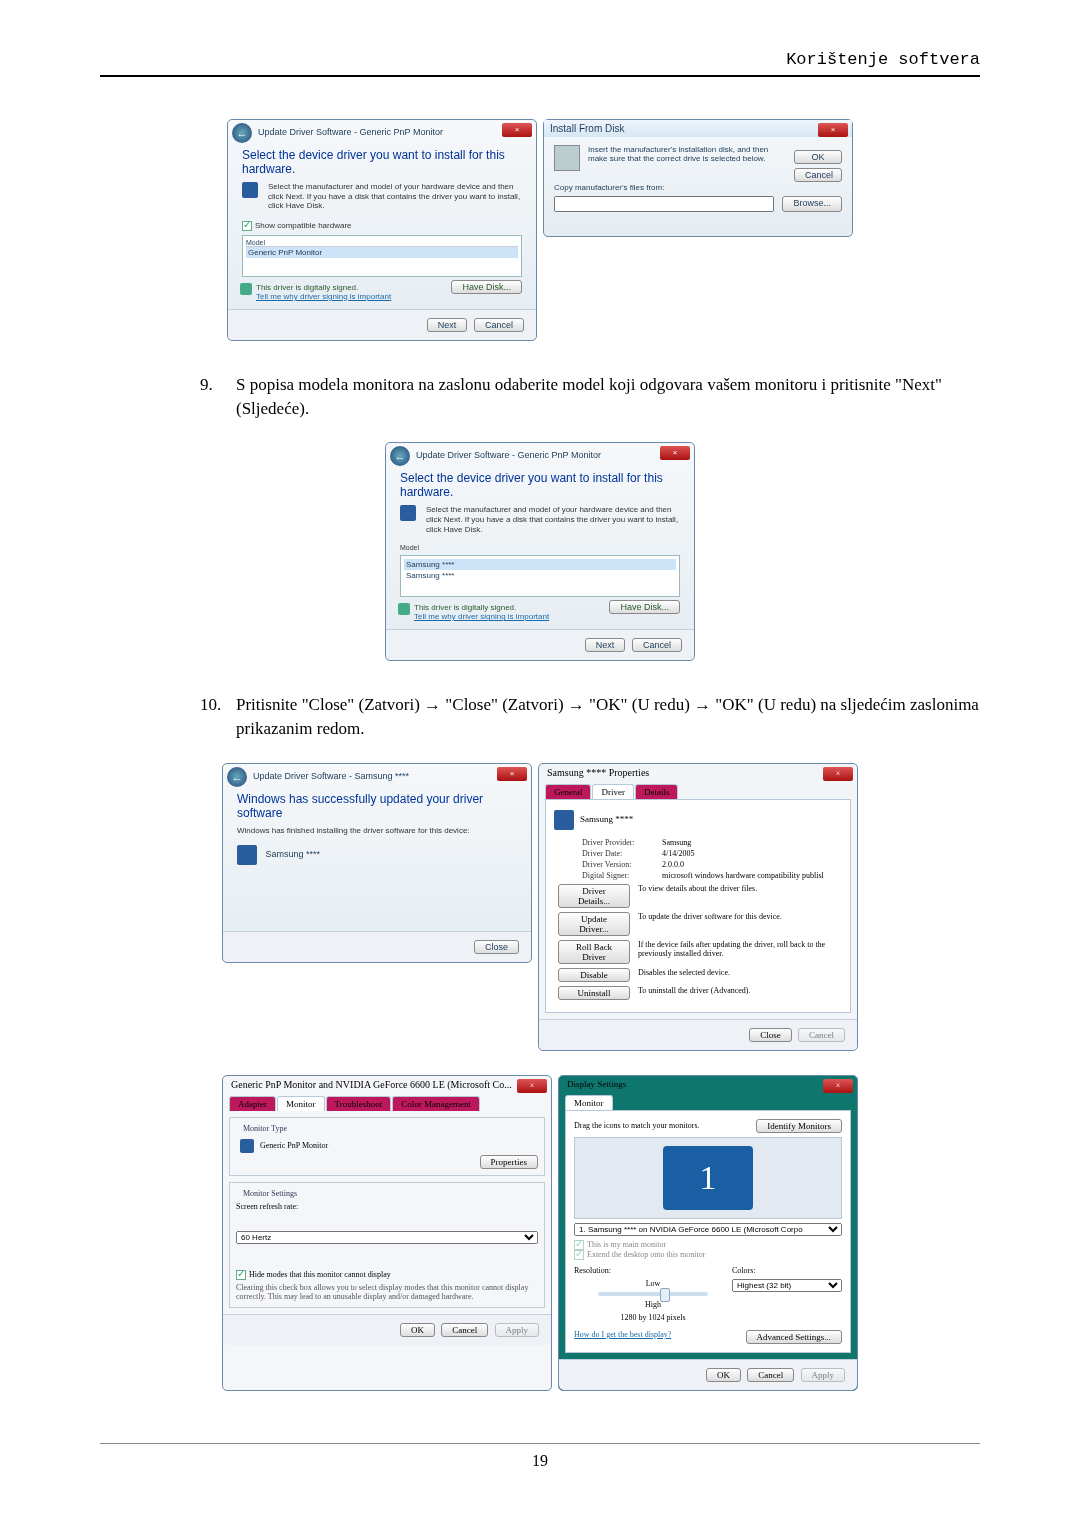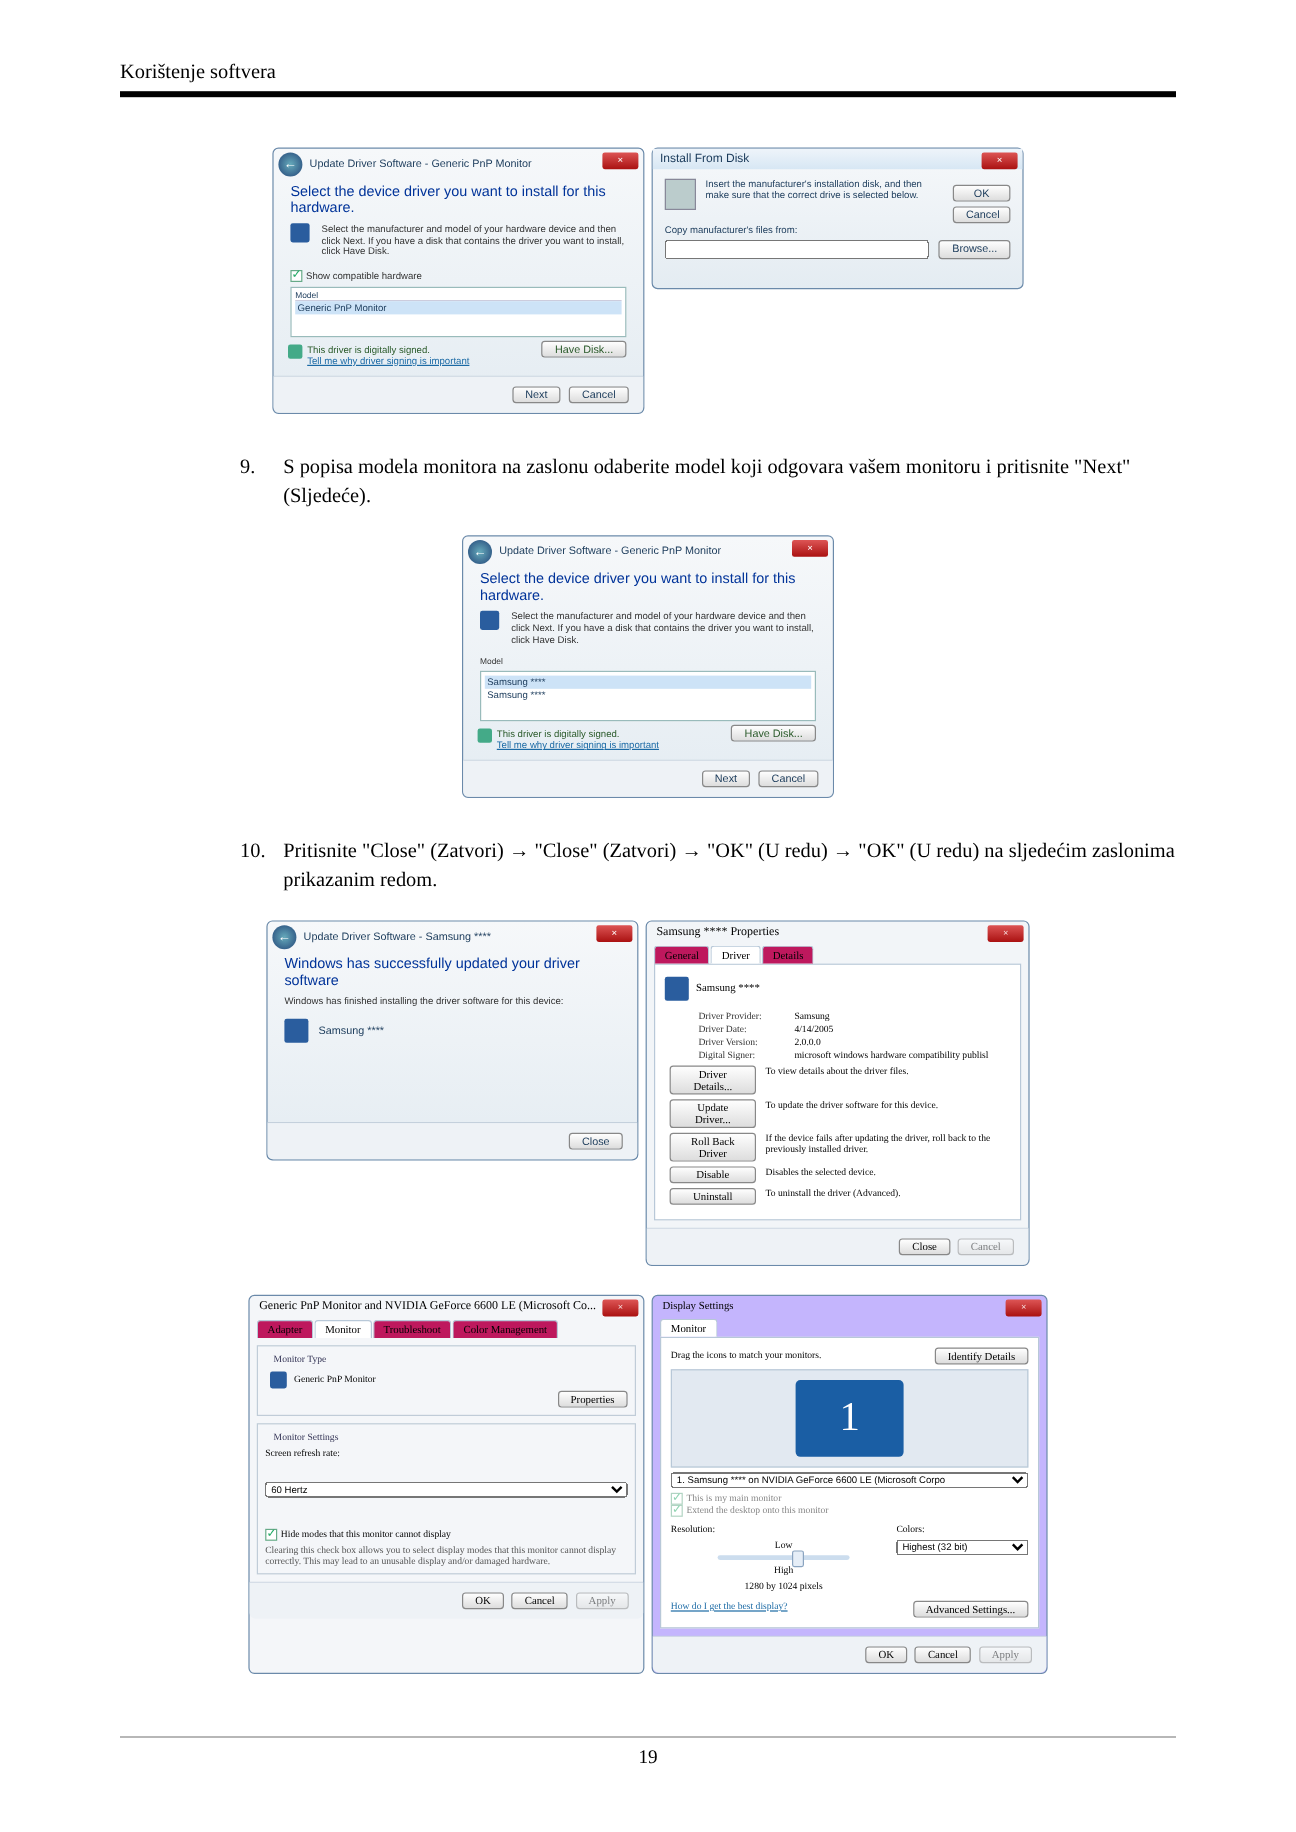--- a/index.html
+++ b/index.html
@@ -1,17 +1,17 @@
 <!DOCTYPE html>
 <html><head>
   <meta charset="utf-8">
   <style>
     * { box-sizing: border-box; margin: 0; padding: 0; }
     body { font-family: "Times New Roman", serif; background: #fff; width: 1080px; margin: 0 auto; padding: 50px 100px; }
-    .header-section { text-align: left; border-bottom: 5px solid #000000; padding-bottom: 6px; margin-bottom: 30px; }
+    .header-section { text-align: right; border-bottom: 2px solid #000000; padding-bottom: 6px; margin-bottom: 30px; font-family: Liberation Mono, monospace; }
     .header-title { font-size: 17px; }
     .screenshot-row { display: flex; justify-content: center; gap: 6px; margin: 12px 0; }
     .screenshots-container { display:flex; flex-direction:column; align-items:center; }
     
     
     .win-dialog { background: linear-gradient(#f6f8fa,#e4ecf2); border: 1px solid #6b8aaa; border-radius: 5px; font-family: "Segoe UI", Arial, sans-serif; font-size: 10px; color: #1a3a5a; position: relative; }
     .win-close { position: absolute; top: 3px; right: 4px; width: 30px; height: 14px; background: linear-gradient(#d55,#a11); border-radius: 2px; color:#fff; text-align:center; line-height:13px; font-size:8px; }
     .dlg-blue-heading { color: #003399; font-size: 12px; padding: 4px 14px 6px 14px; }
     .dlg-sub { font-size: 8px; color: #333; padding: 0 14px 8px 40px; line-height: 1.2; position: relative; }
     .dlg-icon { width:16px; height:16px; background:#2a5d9e; position:absolute; left:14px; top:0; border-radius:2px; }
@@ -52,21 +52,21 @@
     .prop-label{width:80px;color:#333;}
     .drv-btn-row{display:flex;margin:4px 0;font-size:8px;}
     .drv-btn-row .btn{width:72px;text-align:center;}
     .drv-desc{flex:1;padding-left:8px;line-height:1.2;}
     
     .gfx-props{width:330px;background:#f4f6f9;border:1px solid #6b8aaa;border-radius:5px;font-size:9px;}
     .gfx-props .title{padding:3px 8px;font-size:10px;position:relative;}
     .fieldset{border:1px solid #c0ccd8;margin:6px;padding:6px;font-size:8px;}
     .fieldset-title{font-size:8px;color:#335;margin:-12px 0 4px 4px;background:#f4f6f9;display:inline-block;padding:0 3px;}
     
-    .dispset{width:330px;background:#c4b5fd;border:1px solid #6b8aaa;border-radius:5px;font-size:9px;}
+    .dispset{width:300px;background:#0f766e;border:1px solid #6b8aaa;border-radius:5px;font-size:9px;}
     .monitor-preview{width:90px;height:64px;background:#1a5ea4;margin:6px auto;border-radius:4px;color:#fff;font-size:34px;text-align:center;line-height:64px;}
     .slider-row{display:flex;align-items:center;gap:4px;font-size:8px;padding:2px 8px;}
     .slider{width:110px;height:4px;background:#cde;position:relative;border-radius:2px;}
     .slider-thumb{position:absolute;top:-4px;left:62px;width:10px;height:14px;background:#e6eef7;border:1px solid #8aa4c0;border-radius:2px;}
     
     .page-num{text-align:center;margin-top:40px;border-top:1px solid #888;padding-top:8px;font-size:16px;}
     .checkbox{width:10px;height:10px;border:1px solid #6a8;display:inline-block;vertical-align:middle;margin-right:3px;background:#fff;position:relative;}
     .checkbox.checked::after{content:"✓";position:absolute;top:-3px;left:0;color:#2a6;font-size:10px;}
     .driver-ic{width:20px;height:20px;background:#2a5d9e;border-radius:2px;display:inline-block;vertical-align:middle;margin-right:6px;}
   </style>
@@ -274,21 +274,21 @@
   </div>
 
   <div class="dispset">
     <div class="title" style="padding:3px 8px;position:relative;"><span>Display Settings</span><div class="win-close">×</div></div>
     <div class="tabs">
           <div class="tab active">Monitor</div>
         </div>
     <div style="background:#fff;border:1px solid #b8c8d8;margin:0 6px 6px 6px;padding:8px;font-size:8px;">
       <div style="display:flex;justify-content:space-between;align-items:center;">
         <span>Drag the icons to match your monitors.</span>
-        <span class="btn">Identify Details</span>
+        <span class="btn">Identify Monitors</span>
       </div>
       <div style="background:#e2e9f1;border:1px solid #b8c8d8;margin:4px 0;padding:2px;">
         <div class="monitor-preview">1</div>
       </div>
       <select style="width:100%;font-size:8px;"><option>1. Samsung **** on NVIDIA GeForce 6600 LE (Microsoft Corpo</option></select>
       <div style="margin-top:4px;opacity:.5;"><span class="checkbox checked"></span><span>This is my main monitor</span></div>
       <div style="opacity:.5;"><span class="checkbox checked"></span><span>Extend the desktop onto this monitor</span></div>
       <div style="display:flex;margin-top:6px;">
         <div style="flex:1;">
           <div>Resolution:</div>

